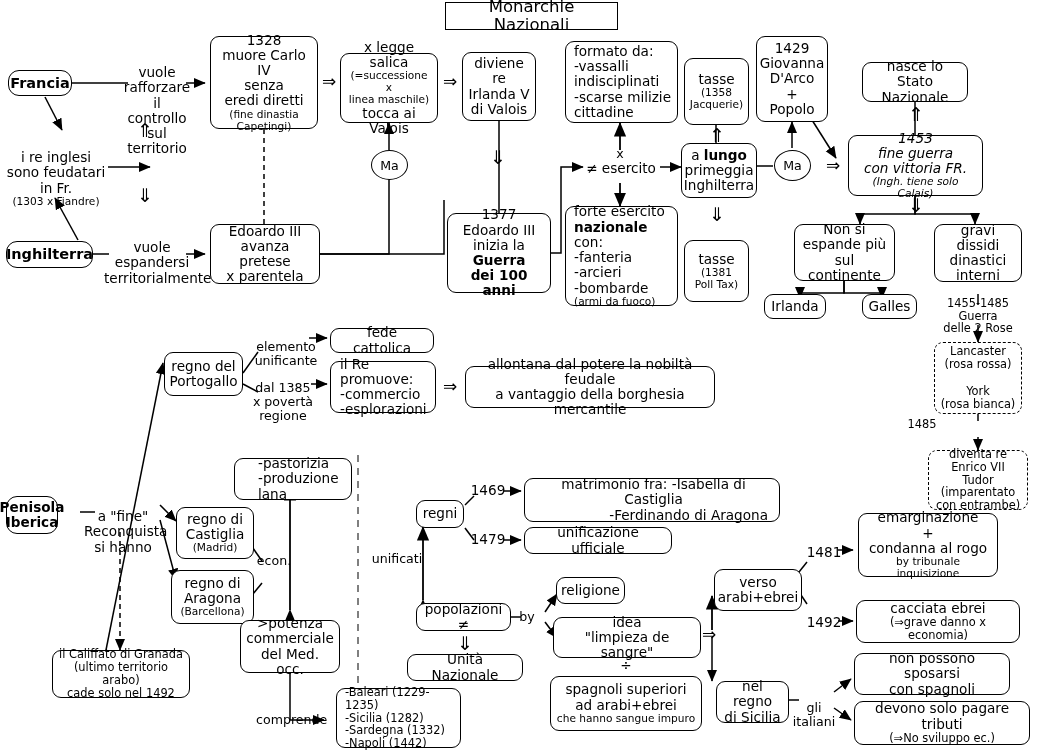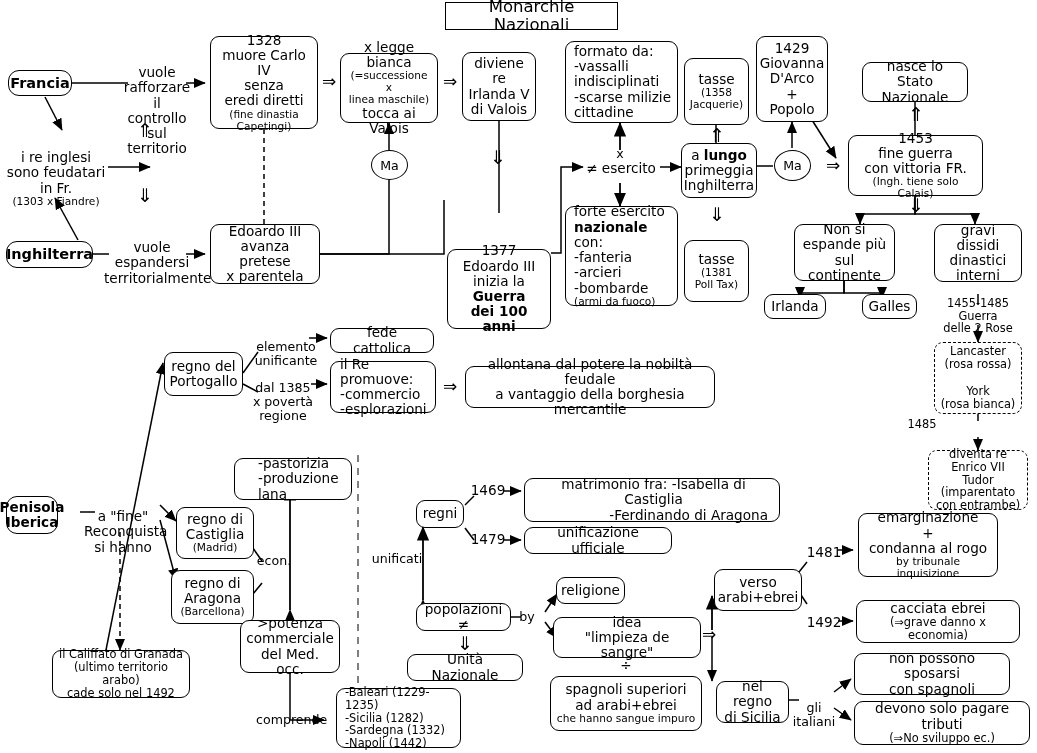--- a/index.html
+++ b/index.html
@@ -176,21 +176,21 @@
 muore Carlo IV
 senza
 eredi diretti</span>
     <span class="f11" style="white-space:pre-line;">(fine dinastia
 Capetingi)</span>
   </div>
 
   <div class="arw" style="left:322px;top:73px;">⇒</div>
 
   <div class="node f14" style="left:340px;top:53px;width:98px;height:70px;">
-    <span>x legge bianca</span>
+    <span>x legge salica</span>
     <span class="f11" style="white-space:pre-line;">(=successione x
 linea maschile)</span>
     <span>tocca ai Valois</span>
   </div>
 
   <div class="ell f13" style="left:371px;top:150px;width:37px;height:30px;">
     <span>Ma</span>
   </div>
 
   <div class="arw" style="left:443px;top:73px;">⇒</div>
@@ -202,21 +202,21 @@
   </div>
 
   <div class="arw dbl" style="left:490px;top:148px;">⇓</div>
 
   <div class="node f14" style="left:210px;top:224px;width:110px;height:60px;">
     <span style="white-space:pre-line;">Edoardo III
 avanza pretese
 x parentela</span>
   </div>
 
-  <div class="node f14" style="left:447px;top:213px;width:104px;height:80px;margin-top:36px;">
+  <div class="node f14" style="left:447px;top:213px;width:104px;height:80px;">
     <span style="white-space:pre-line;">1377
 Edoardo III
 inizia la</span>
     <span class="b" style="white-space:pre-line;">Guerra
 dei 100 anni</span>
   </div>
 
   <div class="lbl f13" style="left:610px;top:147px;width:20px;">
     <span>x</span>
   </div>
@@ -276,21 +276,21 @@
 
   <div class="arw" style="left:826px;top:157px;">⇒</div>
 
   <div class="node f14" style="left:862px;top:62px;width:106px;height:40px;">
     <span style="white-space:pre-line;">nasce lo
 Stato Nazionale</span>
   </div>
 
   <div class="arw dbl" style="left:908px;top:105px;">⇑</div>
 
-  <div class="node f14" style="left:848px;top:135px;width:135px;height:61px;">
+  <div class="node f14" style="left:848px;top:135px;width:135px;height:61px;font-style:italic;">
     <span style="white-space:pre-line;">1453
 fine guerra
 con vittoria FR.</span>
     <span class="f11">(Ingh. tiene solo Calais)</span>
   </div>
 
   <div class="arw dbl" style="left:908px;top:196px;">⇓</div>
 
   <div class="node f14" style="left:794px;top:224px;width:101px;height:57px;">
     <span style="white-space:pre-line;">Non si

